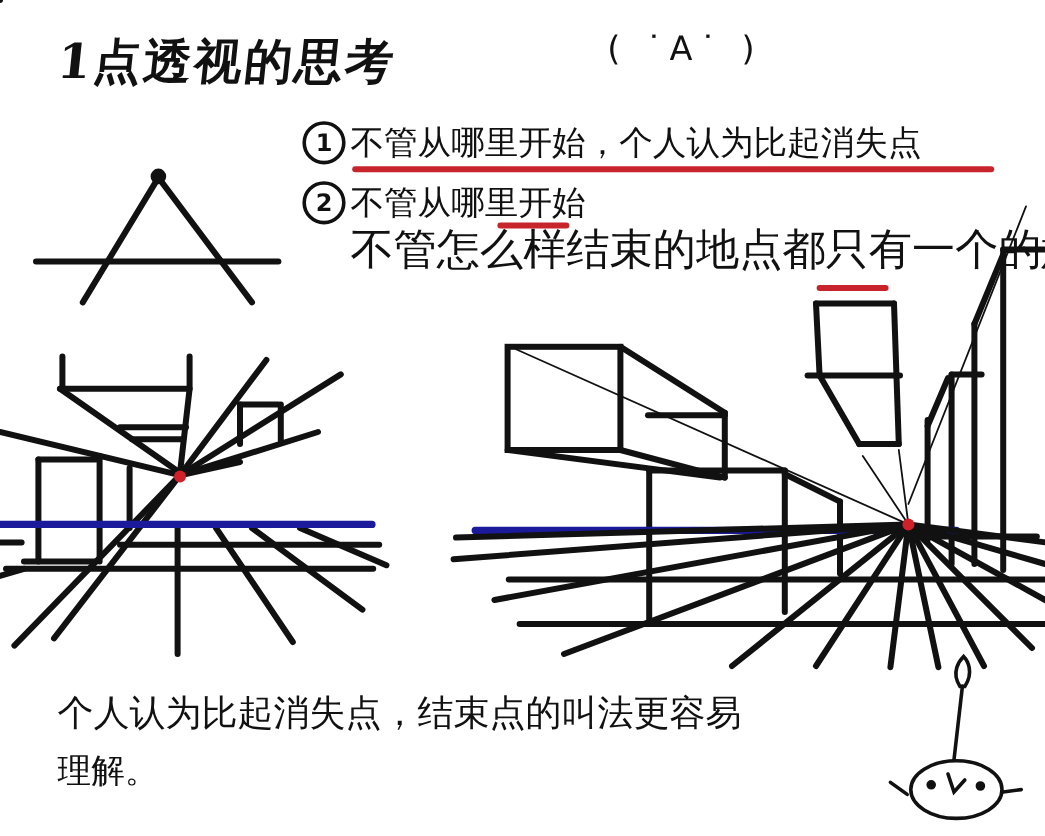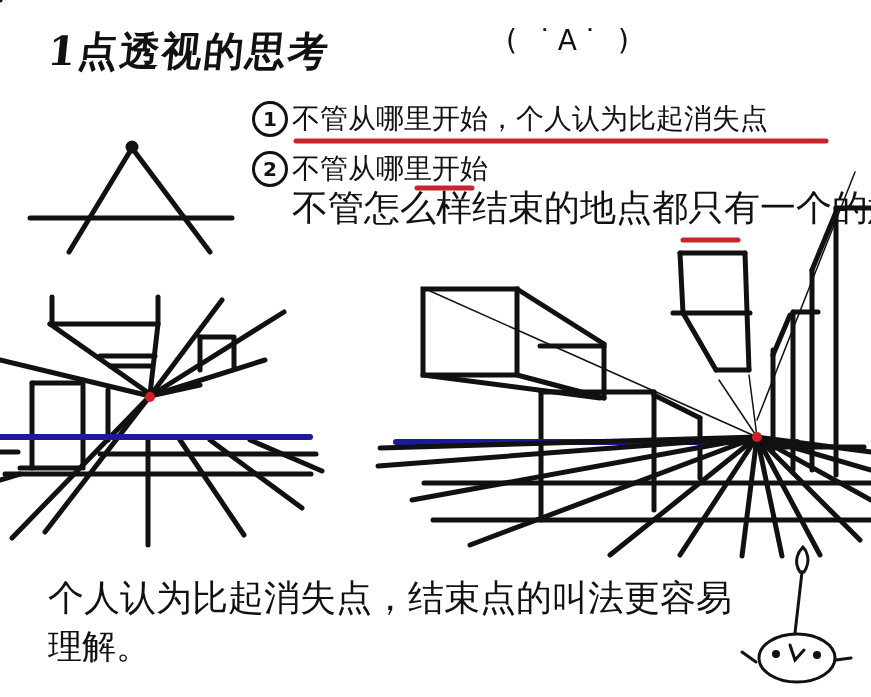--- a/index.html
+++ b/index.html
@@ -8,22 +8,22 @@
     .abs { position: absolute; }
     .title { left: 48px; top: 24px; font-size: 40px; font-weight: bold; letter-spacing: 2px;
              font-family: "DejaVu Serif", serif; transform: skewX(-6deg); }
     .face { left: 506px; top: 24px; font-size: 28px; letter-spacing: 6px; }
     .line1 { left: 252px; top: 100px; font-size: 28px; white-space: nowrap; }
     .line2 { left: 252px; top: 150px; font-size: 28px; white-space: nowrap; }
     .line3 { left: 292px; top: 184px; font-size: 36px; white-space: nowrap; }
     .badge { display: inline-block; width: 30px; height: 30px; border: 3px solid #111; border-radius: 50%;
              text-align: center; line-height: 30px; font-size: 20px; font-weight: bold; margin-right: 4px;
              vertical-align: 2px; }
-    .bottom1 { left: 48px; top: 574px; font-size: 36px; white-space: nowrap; }
-    .bottom2 { left: 48px; top: 624px; font-size: 34px; white-space: nowrap; }
+    .bottom1 { left: 48px; top: 574px; font-size: 30px; white-space: nowrap; }
+    .bottom2 { left: 48px; top: 624px; font-size: 28px; white-space: nowrap; }
     svg.art { position: absolute; left: 0; top: 0; }
   </style>
 </head>
 <body>
 
 <div class="abs title">1点透视的思考</div>
 <div class="abs face">( ˙A˙ )</div>
 
 <div class="abs line1">
   <span class="badge">1</span><span>不管从哪里开始，个人认为比起消失点</span>

